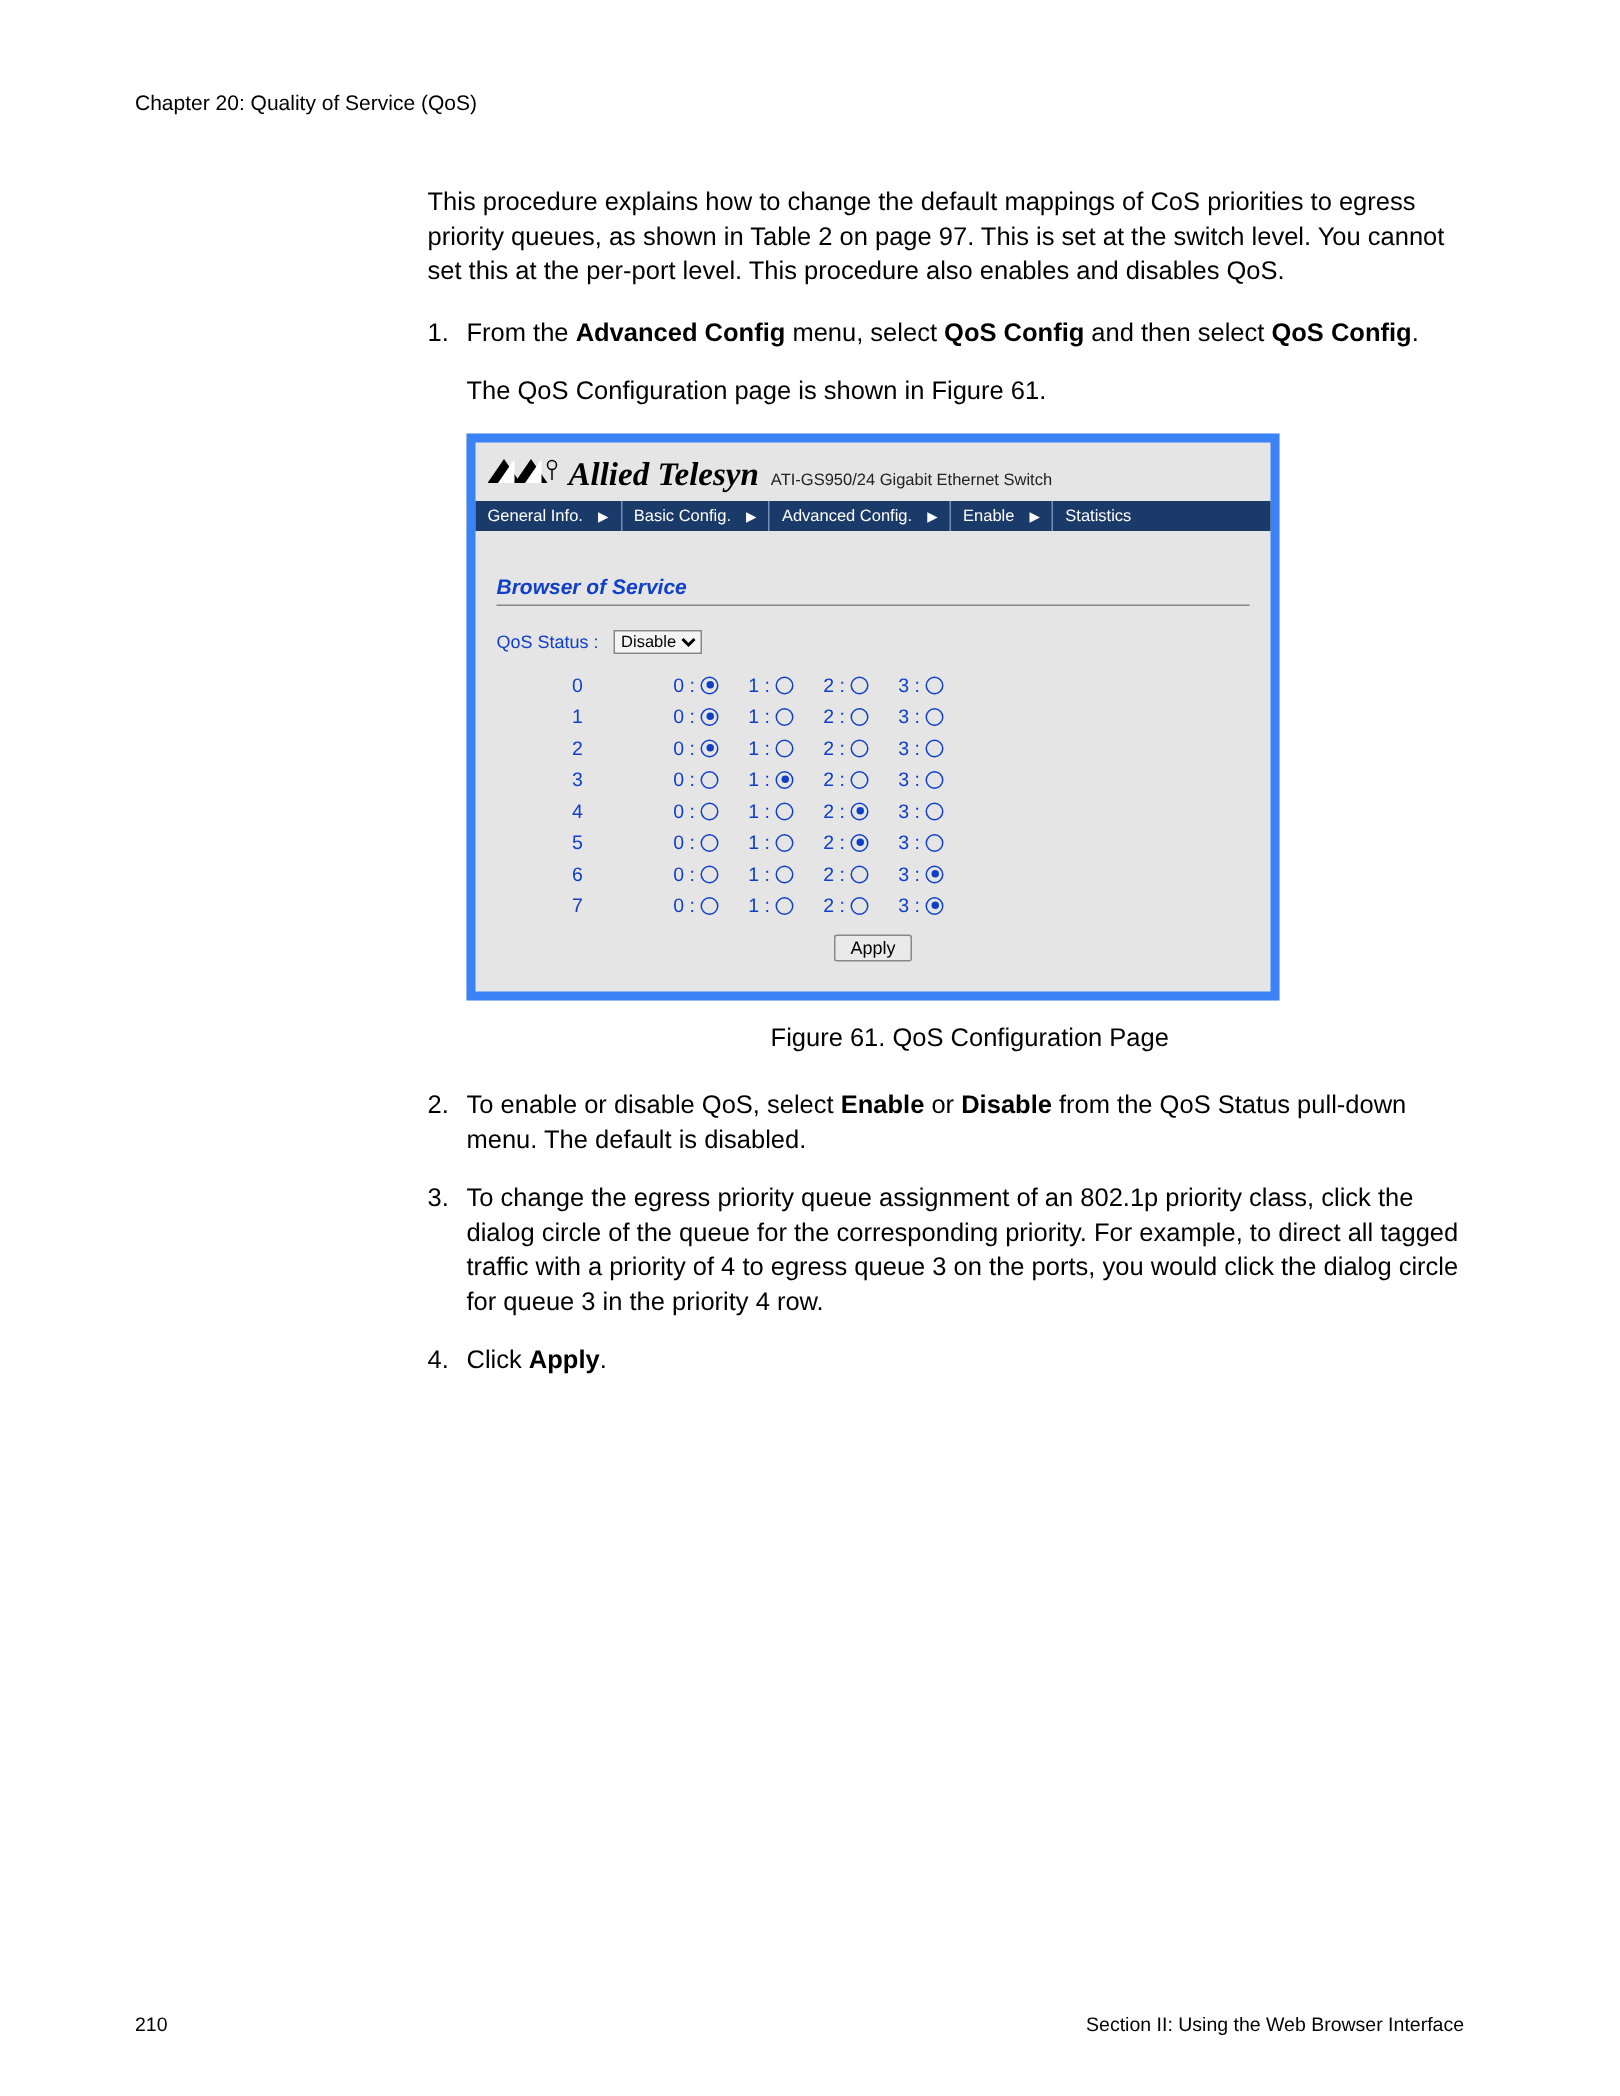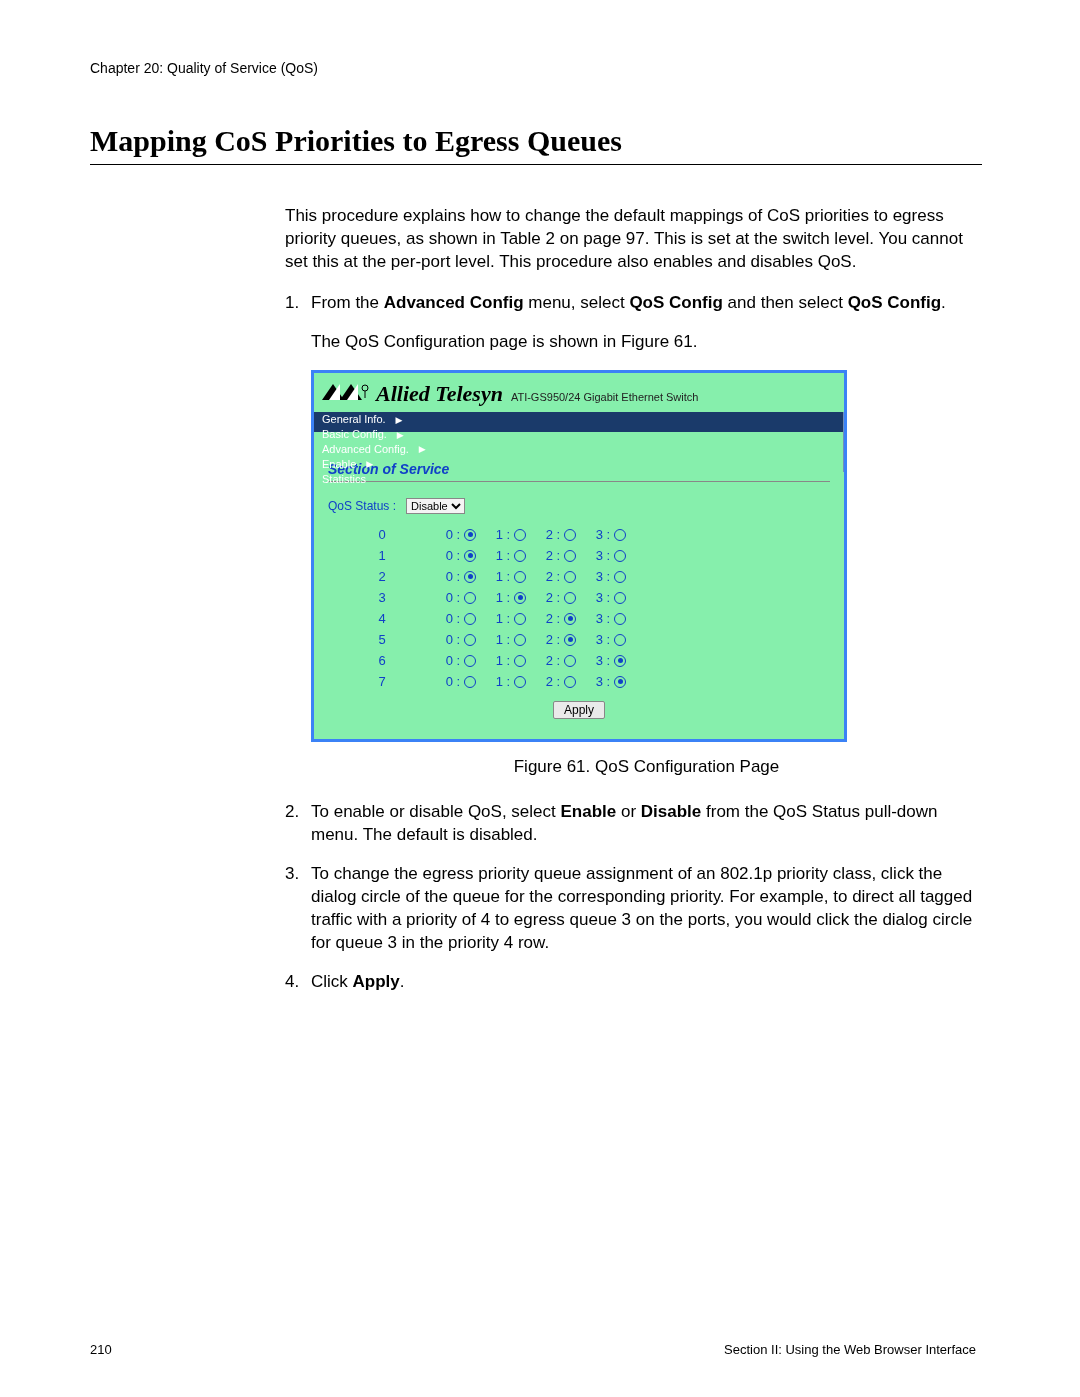--- a/index.html
+++ b/index.html
@@ -40,23 +40,23 @@
   .li-body { flex: 1; }
   .li-sub { margin-left: 26px; margin-bottom: 16px; }
   .bold { font-weight: bold; }
 
   
   .figure-wrap {
     margin-left: 26px;
     margin-bottom: 14px;
   }
   .fig-border {
-    border: 3px solid #3b82f6;
+    border: 6px solid #3b82f6;
     width: 530px;
-    background: #86efac;
+    background: #e5e5e5;
   }
   .brand-row {
     display: flex;
     align-items: baseline;
     padding: 6px 8px 4px 8px;
   }
   .brand-logo {
     display: flex;
     align-items: center;
     margin-right: 6px;
@@ -72,21 +72,20 @@
     font-size: 11px;
     color: #222;
   }
   .navbar {
     display: flex;
     background: #1a3a6a;
     color: #fff;
     font-size: 11px;
     height: 20px;
     align-items: stretch;
-    flex-direction: column;
   }
   .nav-item {
     display: flex;
     align-items: center;
     padding: 0 8px;
     border-right: 1px solid #7090b8;
     position: relative;
     white-space: nowrap;
   }
   .nav-item .chev {
@@ -189,21 +188,20 @@
     justify-content: space-between;
     font-size: 13px;
   }
 </style>
 </head>
 <body>
 
 <div class="page">
   <div class="chapter-header">Chapter 20: Quality of Service (QoS)</div>
 
-  <div class="main-title">Mapping CoS Priorities to Egress Queues</div>
 
   <div class="content-col">
     <div class="para">This procedure explains how to change the default mappings of CoS priorities to egress priority queues, as shown in Table 2 on page 97. This is set at the switch level. You cannot set this at the per-port level. This procedure also enables and disables QoS.</div>
 
     <div class="li-row">
       <div class="li-num">1.</div>
       <div class="li-body">
         <span>From the </span><span class="bold">Advanced Config</span><span> menu, select </span><span class="bold">QoS Config</span><span> and then select </span><span class="bold">QoS Config</span><span>.</span>
       </div>
     </div>
@@ -241,21 +239,21 @@
           <div class="nav-item">
               <span>Enable</span>
               <span class="chev">▶</span>
             </div>
           <div class="nav-item">
               <span>Statistics</span>
             </div>
         </div>
 
         <div class="fig-body">
-          <div class="qos-title">Section of Service</div>
+          <div class="qos-title">Browser of Service</div>
 
           <div class="status-row">
             <span class="label">QoS Status :</span>
             <select>
               <option>Disable</option>
             </select>
           </div>
 
 
           <div class="prio-table" id="prio-table">

